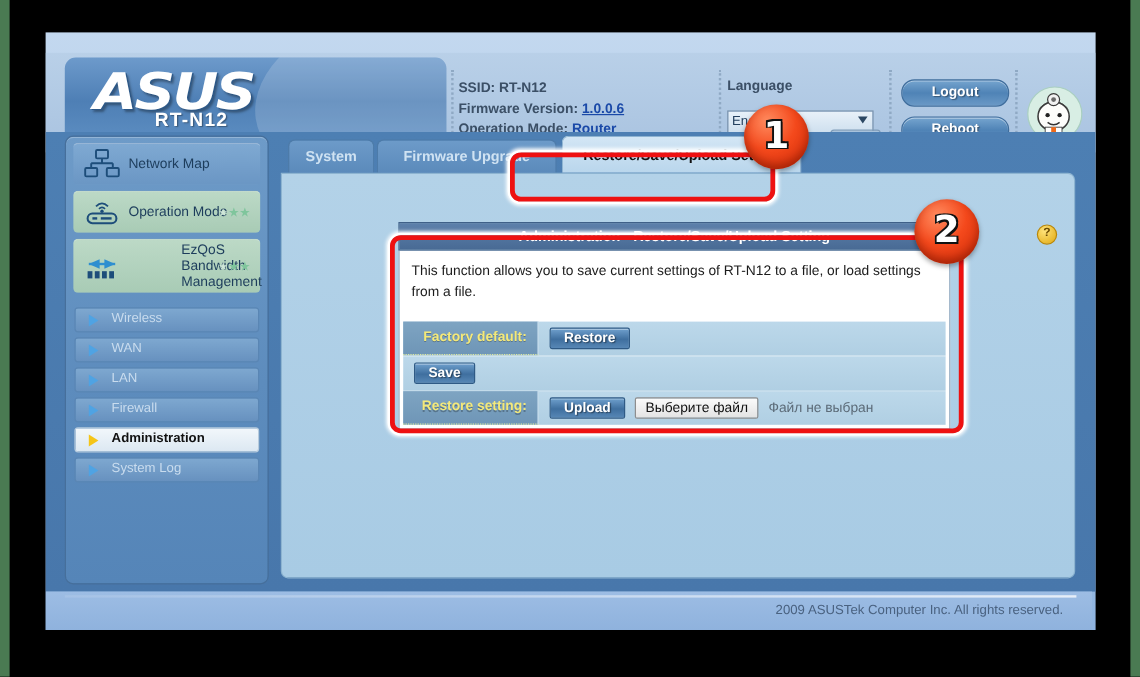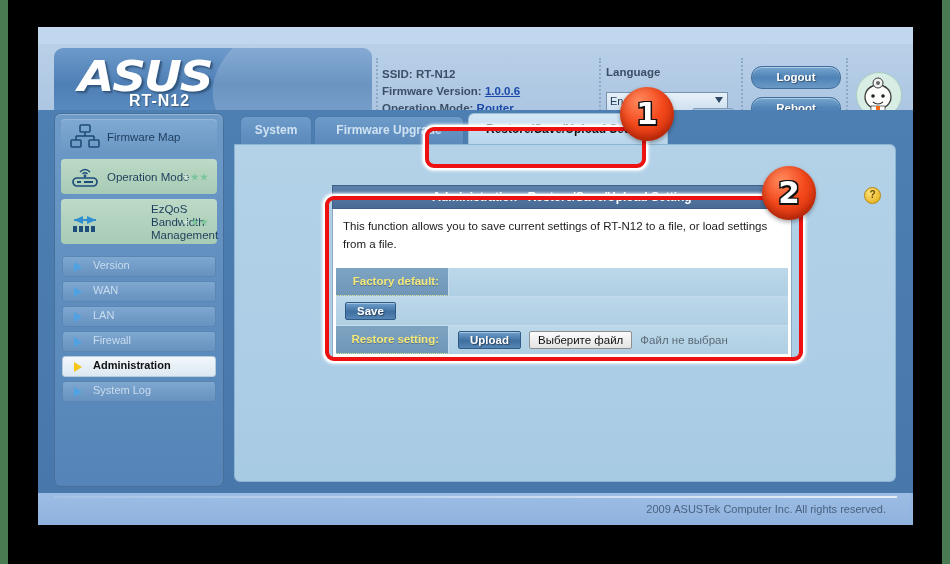--- a/index.html
+++ b/index.html
@@ -564,21 +564,21 @@
             <svg width="30" height="26" viewBox="0 0 30 26">
               <rect x="10" y="1" width="10" height="7" rx="1" fill="none" stroke="#1d4d7a" stroke-width="1.6"></rect>
               <line x1="15" y1="8" x2="15" y2="12" stroke="#1d4d7a" stroke-width="1.6"></line>
               <line x1="6" y1="12" x2="24" y2="12" stroke="#1d4d7a" stroke-width="1.6"></line>
               <line x1="6" y1="12" x2="6" y2="16" stroke="#1d4d7a" stroke-width="1.6"></line>
               <line x1="24" y1="12" x2="24" y2="16" stroke="#1d4d7a" stroke-width="1.6"></line>
               <rect x="1" y="16" width="10" height="7" rx="1" fill="none" stroke="#1d4d7a" stroke-width="1.6"></rect>
               <rect x="19" y="16" width="10" height="7" rx="1" fill="none" stroke="#1d4d7a" stroke-width="1.6"></rect>
             </svg>
           </span>
-          <span class="label">Firmware Map</span>
+          <span class="label">Network Map</span>
         </div>
 
         <div class="side-main green">
           <span class="ico">
             <svg width="30" height="26" viewBox="0 0 30 26">
               <path d="M10 8 Q15 3 20 8" stroke="#1d4d7a" stroke-width="1.5" fill="none"></path>
               <path d="M12.5 10 Q15 7.5 17.5 10" stroke="#1d4d7a" stroke-width="1.5" fill="none"></path>
               <circle cx="15" cy="12" r="1.4" fill="#1d4d7a"></circle>
               <rect x="3" y="14" width="24" height="8" rx="4" fill="none" stroke="#1d4d7a" stroke-width="1.7"></rect>
               <rect x="7" y="17" width="4" height="2" fill="#1d4d7a"></rect>
@@ -603,21 +603,21 @@
           </span>
           <span class="label" style="max-width:84px; white-space:normal;margin-left:44px;">EzQoS Bandwidth Management</span>
           <span class="stars">★<b>★★</b></span>
         </div>
 
 
         <div id="sub-gap"></div>
 
         <div class="side-sub">
           <span class="tri"></span>
-          <span class="txt">Version</span>
+          <span class="txt">Wireless</span>
         </div>
         <div class="side-sub">
           <span class="tri"></span>
           <span class="txt">WAN</span>
         </div>
         <div class="side-sub">
           <span class="tri"></span>
           <span class="txt">LAN</span>
         </div>
         <div class="side-sub">
@@ -649,20 +649,23 @@
           <div id="form-wrap">
 
             <div id="form-title">Administration - Restore/Save/Upload Setting</div>
 
             <div id="desc">This function allows you to save current settings of RT-N12 to a file, or load settings from a file.</div>
 
             <div id="rows">
 
               <div class="frow">
                 <div class="flabel">Factory default:</div>
+                <div class="fcell">
+                  <button class="blue-btn">Restore</button>
+                </div>
               </div>
 
               <div class="frow">
                 <div class="fcell">
                   <button class="blue-btn">Save</button>
                 </div>
               </div>
 
               <div class="frow">
                 <div class="flabel">Restore setting:</div>

